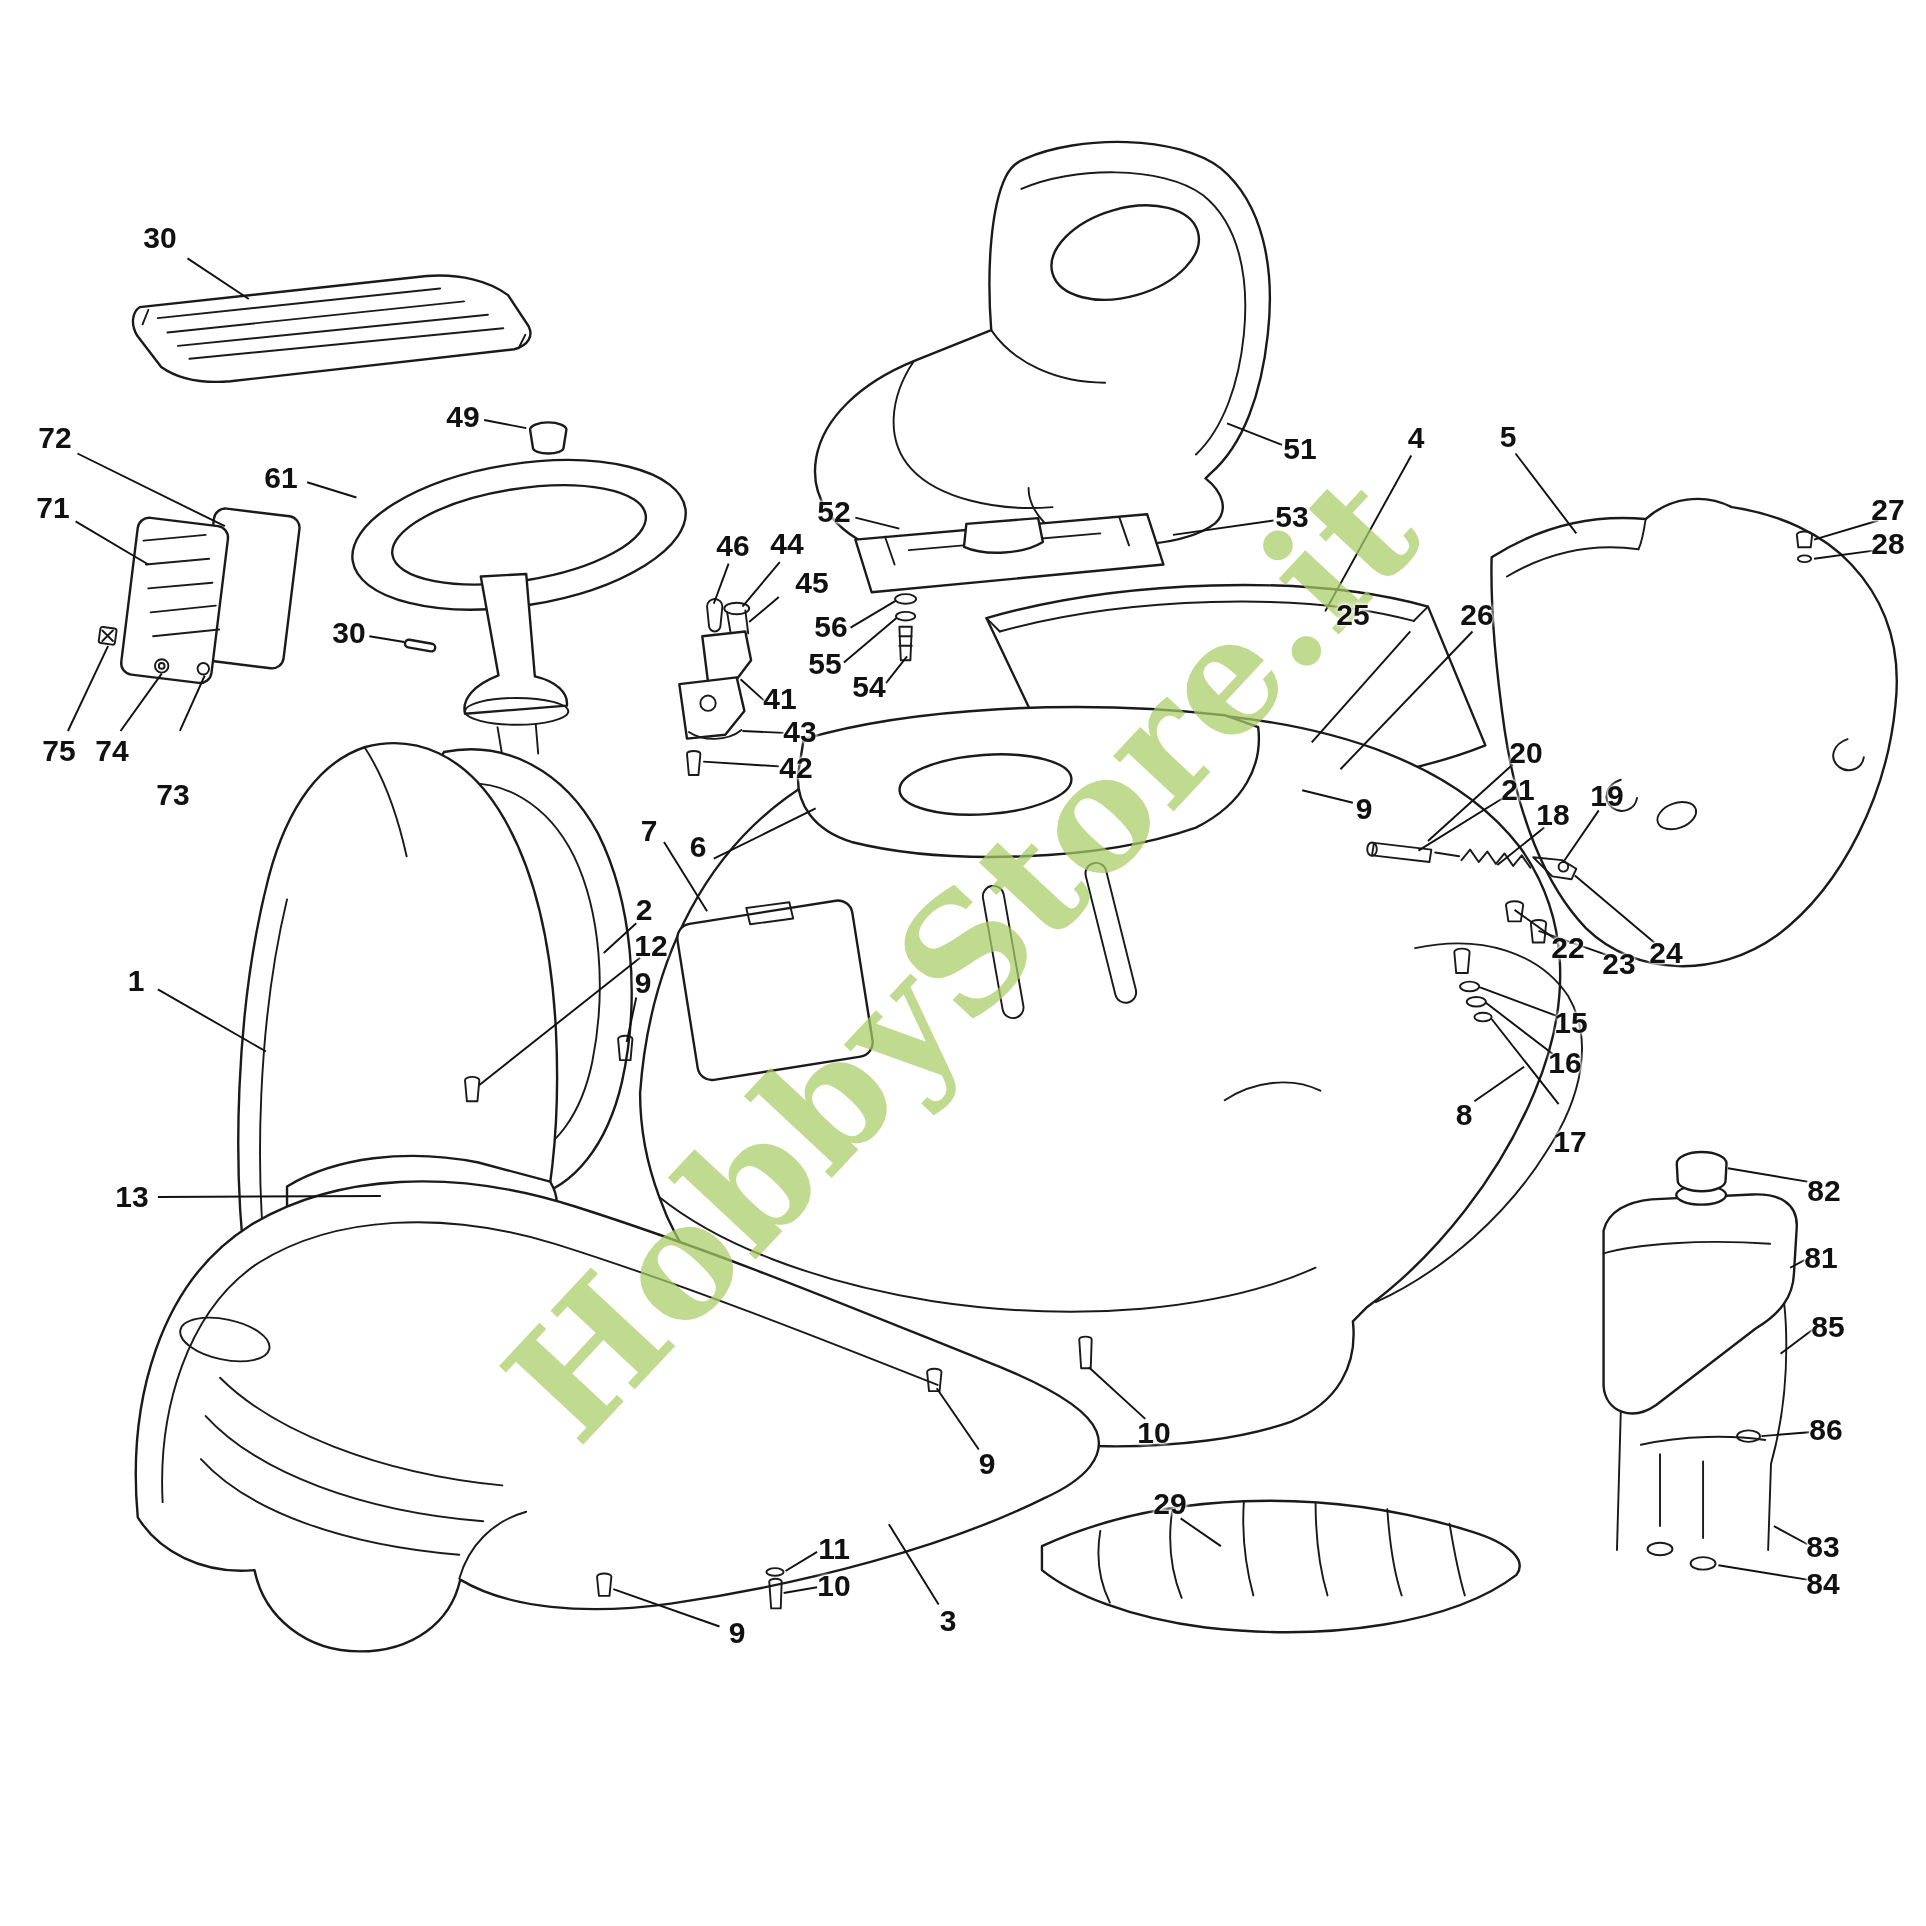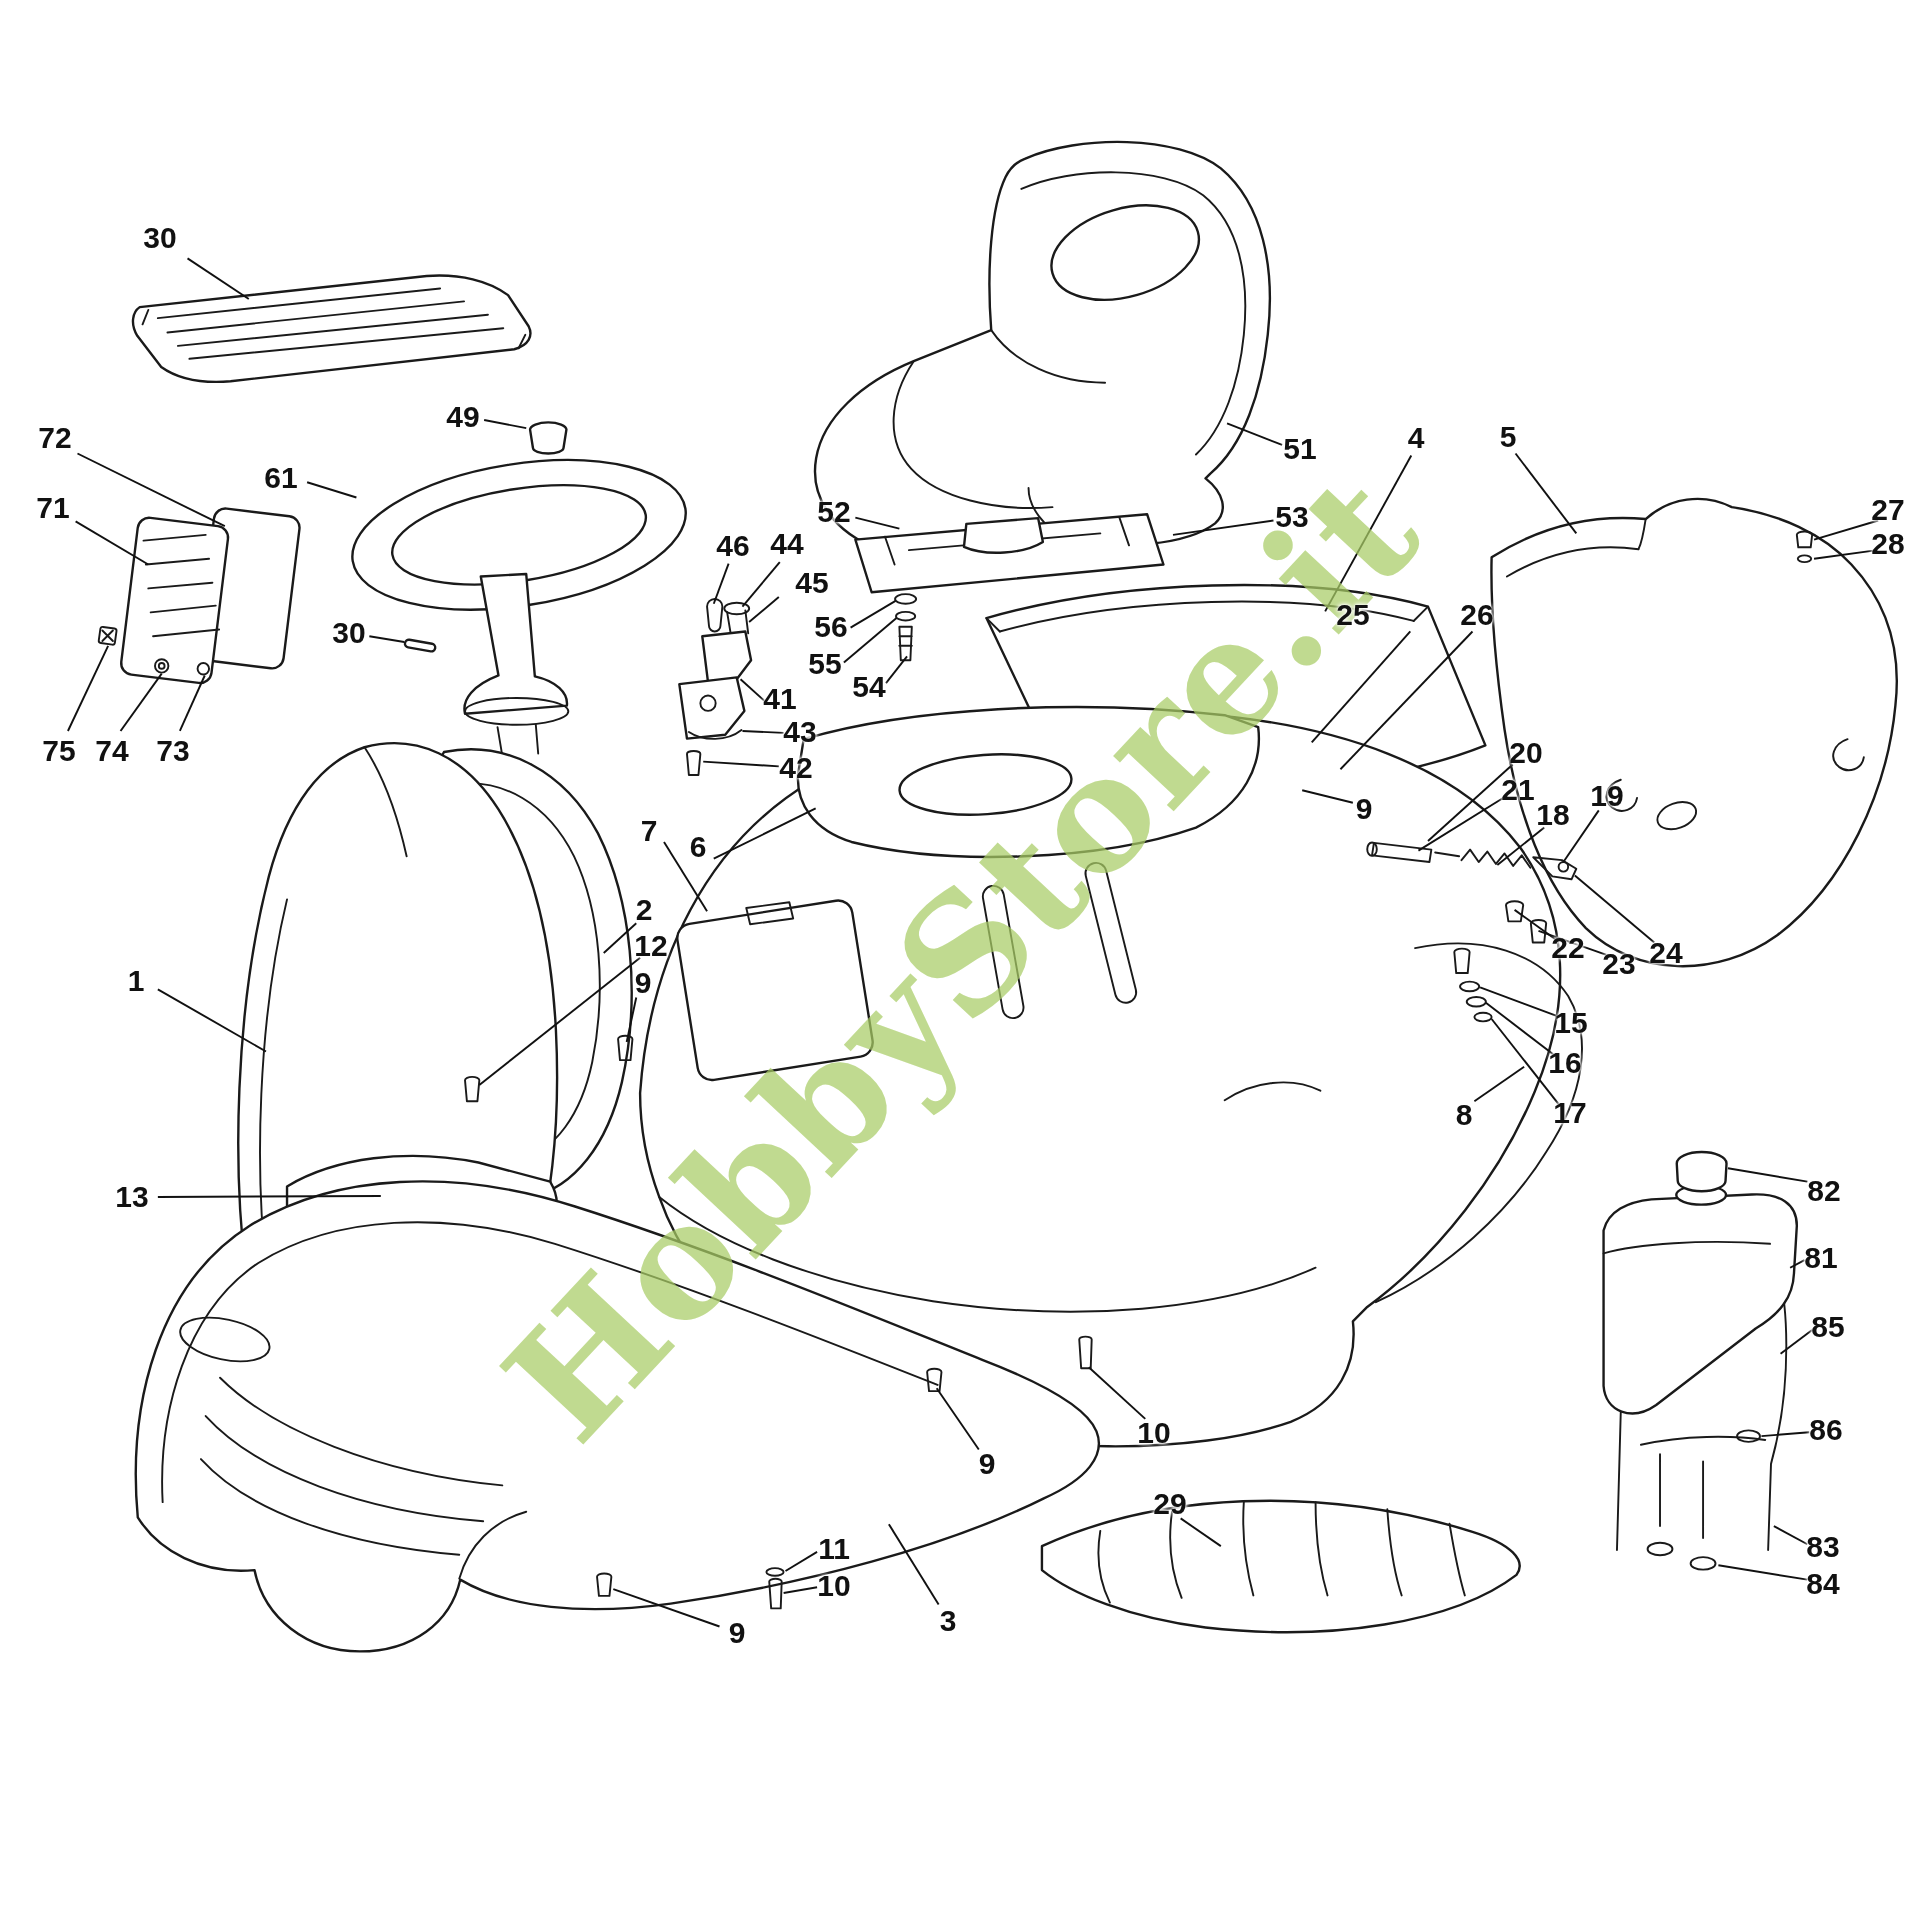--- a/index.html
+++ b/index.html
@@ -291,21 +291,21 @@
 
   <div id="labels-layer">
       <div class="part-label" style="left: 160px; top: 238px;">30</div>
       <div class="part-label" style="left: 463px; top: 417px;">49</div>
       <div class="part-label" style="left: 281px; top: 478px;">61</div>
       <div class="part-label" style="left: 55px; top: 438px;">72</div>
       <div class="part-label" style="left: 53px; top: 508px;">71</div>
       <div class="part-label" style="left: 349px; top: 633px;">30</div>
       <div class="part-label" style="left: 59px; top: 751px;">75</div>
       <div class="part-label" style="left: 112px; top: 751px;">74</div>
-      <div class="part-label" style="left: 173px; top: 751px;">73</div>
+      <div class="part-label" style="left: 173px; top: 795px;">73</div>
       <div class="part-label" style="left: 733px; top: 546px;">46</div>
       <div class="part-label" style="left: 787px; top: 544px;">44</div>
       <div class="part-label" style="left: 812px; top: 583px;">45</div>
       <div class="part-label" style="left: 831px; top: 627px;">56</div>
       <div class="part-label" style="left: 825px; top: 664px;">55</div>
       <div class="part-label" style="left: 869px; top: 687px;">54</div>
       <div class="part-label" style="left: 780px; top: 699px;">41</div>
       <div class="part-label" style="left: 800px; top: 732px;">43</div>
       <div class="part-label" style="left: 796px; top: 768px;">42</div>
       <div class="part-label" style="left: 834px; top: 512px;">52</div>
@@ -326,21 +326,21 @@
       <div class="part-label" style="left: 1619px; top: 964px;">23</div>
       <div class="part-label" style="left: 1666px; top: 953px;">24</div>
       <div class="part-label" style="left: 649px; top: 831px;">7</div>
       <div class="part-label" style="left: 698px; top: 847px;">6</div>
       <div class="part-label" style="left: 644px; top: 910px;">2</div>
       <div class="part-label" style="left: 651px; top: 946px;">12</div>
       <div class="part-label" style="left: 643px; top: 983px;">9</div>
       <div class="part-label" style="left: 136px; top: 981px;">1</div>
       <div class="part-label" style="left: 1571px; top: 1023px;">15</div>
       <div class="part-label" style="left: 1565px; top: 1063px;">16</div>
-      <div class="part-label" style="left: 1570px; top: 1113px;">17</div>
+      <div class="part-label" style="left: 1570px; top: 1142px;">17</div>
       <div class="part-label" style="left: 1464px; top: 1115px;">8</div>
       <div class="part-label" style="left: 132px; top: 1197px;">13</div>
       <div class="part-label" style="left: 1824px; top: 1191px; text-align: center;">82</div>
       <div class="part-label" style="left: 1821px; top: 1258px;">81</div>
       <div class="part-label" style="left: 1828px; top: 1327px;">85</div>
       <div class="part-label" style="left: 1826px; top: 1430px;">86</div>
       <div class="part-label" style="left: 987px; top: 1464px;">9</div>
       <div class="part-label" style="left: 1154px; top: 1433px;">10</div>
       <div class="part-label" style="left: 1170px; top: 1504px;">29</div>
       <div class="part-label" style="left: 834px; top: 1549px;">11</div>

